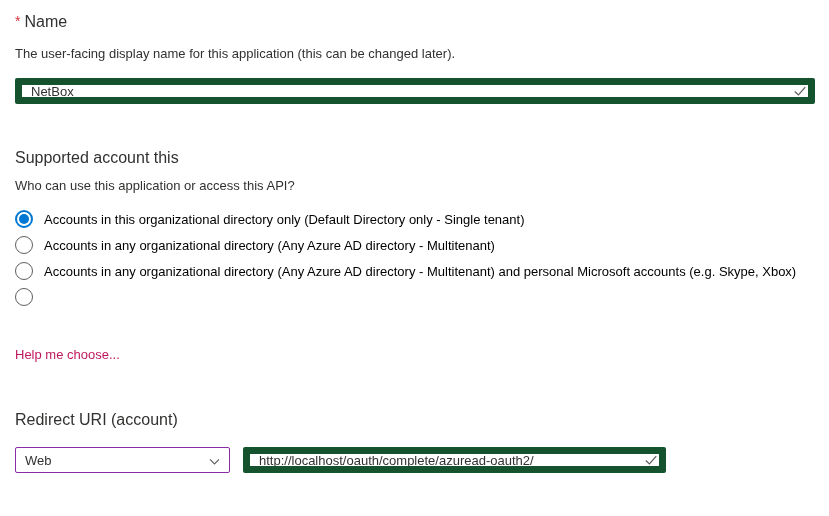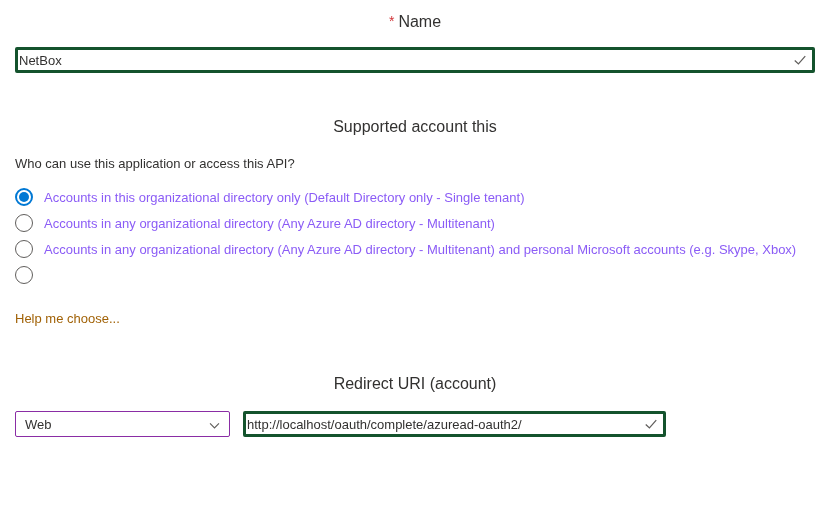--- a/index.html
+++ b/index.html
@@ -11,85 +11,84 @@
     overflow: hidden;
   }
   .page { padding: 11px 14px 0 15px; }
 
   
   .section-title {
     font-size: 16px;
     font-weight: 400;
     color: #323130;
     line-height: 21px;
-    text-align: center;
   }
   .required-star { color: #d13438; margin-right: 4px; font-size: 14px; vertical-align: 1px; }
 
   .body-text {
     font-size: 13px;
     color: #323130;
     line-height: 19px;
   }
 
   
   .name-desc { margin-top: 12px; }
   .input-wrap {
     position: relative;
     margin-top: 15px;
     width: 800px;
     height: 26px;
   }
   .text-input {
     width: 100%; height: 100%;
-    border: 3px solid #14532d;
+    border: 7px solid #14532d;
     border-radius: 2px;
     font-family: "Liberation Sans", sans-serif;
     font-size: 13px;
     color: #323130;
-    padding: 0 28px 0 1px;
+    padding: 0 28px 0 9px;
     outline: none;
     background: #fff;
   }
   .input-check {
     position: absolute;
     right: 8px; top: 6px;
     pointer-events: none;
   }
 
   
   .account-section { margin-top: 43px; }
-  .question { margin-top: 17px; font-size: 13px; }
+  .question { margin-top: 8px; font-size: 13px; }
   .radio-group { margin-top: 11px; }
   .radio-row {
     display: flex;
     align-items: center;
     height: 26px;
     cursor: pointer;
   }
   .radio-outer {
     width: 18px; height: 18px;
     border: 1px solid #605e5c;
     border-radius: 50%;
     flex: 0 0 18px;
     display: flex; align-items: center; justify-content: center;
     background: #fff;
   }
   .radio-row[data-checked="true"] .radio-outer { border: 2px solid #0078d4; }
   .radio-dot { width: 0; height: 0; border-radius: 50%; }
   .radio-row[data-checked="true"] .radio-dot {
     width: 10px; height: 10px; background: #0078d4;
   }
-  .radio-label { margin-left: 11px; font-size: 13px; color: #8b5cf6; }
+  .radio-label { margin-left: 11px; font-size: 13px; color: #000000; }
 
   .help-link {
     display: inline-block;
-    margin-top: 23px;
+    margin-top: 37px;
     font-size: 13px;
-    color: #a16207;
+    color: #be185d;
     text-decoration: none;
     cursor: pointer;
   }
 
   
   .redirect-section { margin-top: 46px; }
   .redirect-desc { margin-top: 14px; max-width: 802px; }
   .redirect-controls {
     margin-top: 17px;
     display: flex;
@@ -118,20 +117,21 @@
   }
 </style>
 </head>
 <body>
 
 <div class="page">
 
   <div class="section-title">
     <span class="required-star">*</span><span>Name</span>
   </div>
+  <div class="body-text name-desc">The user-facing display name for this application (this can be changed later).</div>
   <div class="input-wrap">
     <input class="text-input" type="text" value="NetBox" style="">
     <svg class="input-check" width="14" height="14" viewBox="0 0 16 16">
       <path d="M2 8.5 L6.2 12.5 L14 3.5" stroke="#605e5c" stroke-width="1.4" fill="none"></path>
     </svg>
   </div>
 
   <div class="account-section">
     <div class="section-title">Supported account this</div>
     <div class="body-text question">Who can use this application or access this API?</div>

